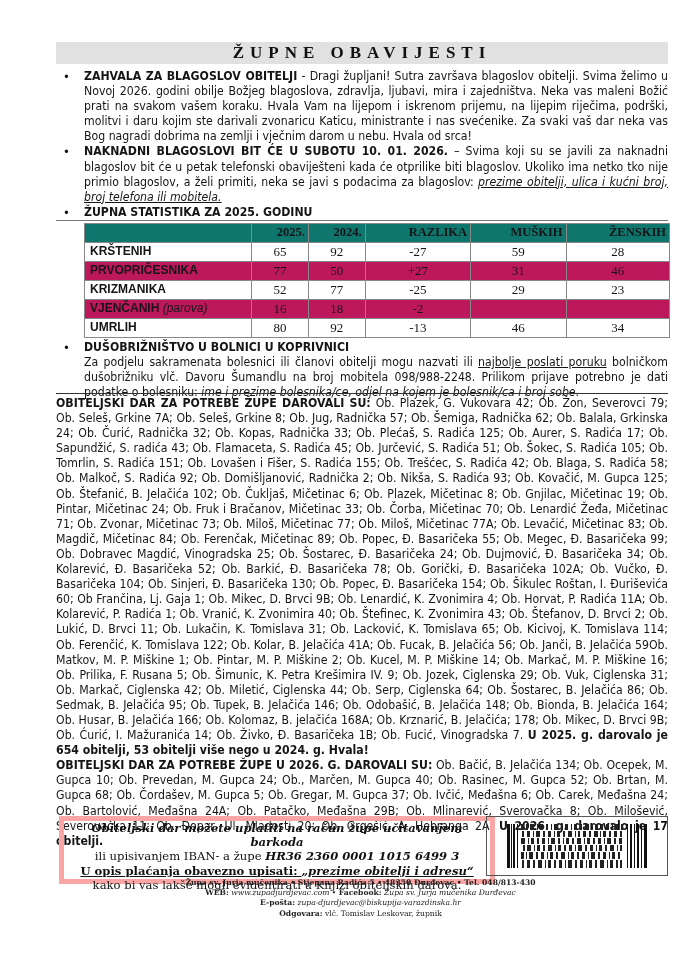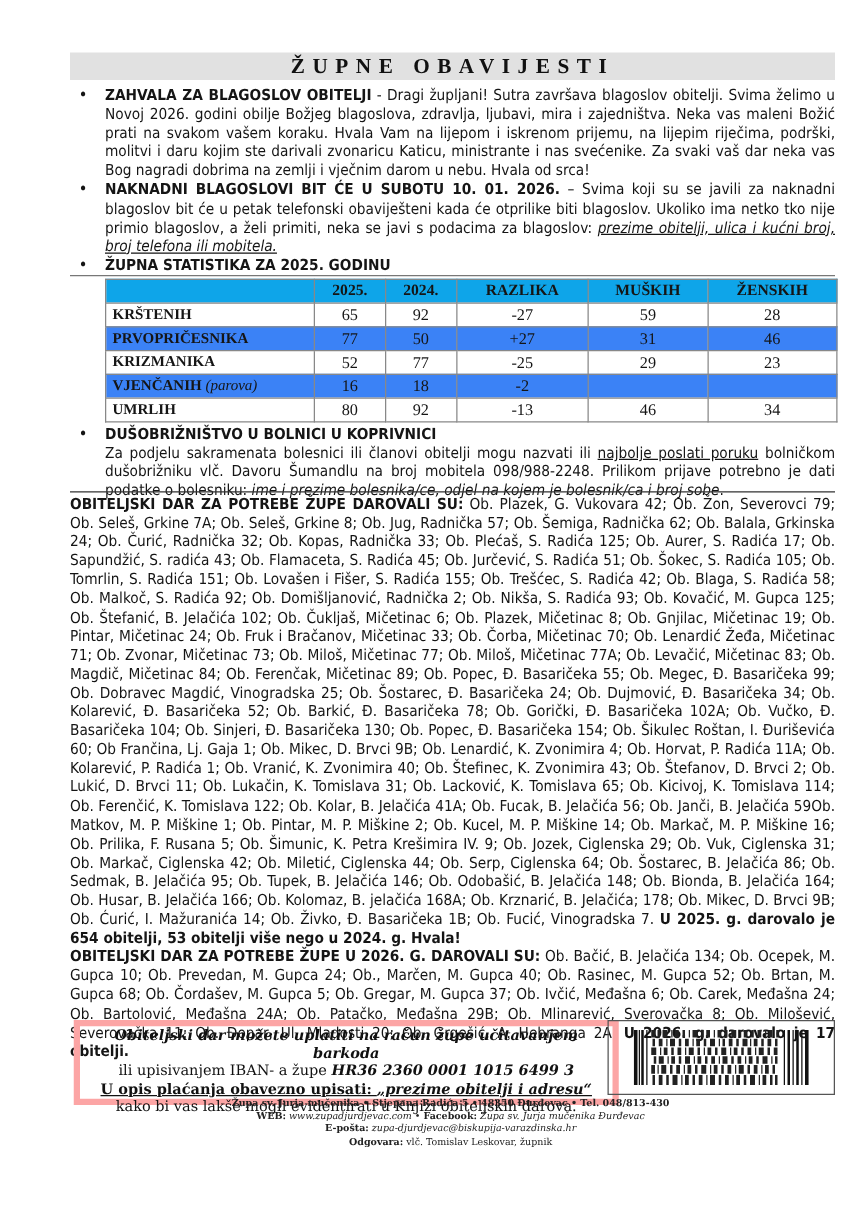--- a/index.html
+++ b/index.html
@@ -15,24 +15,24 @@
   .bullet .dot { position: absolute; left: 7px; top: 0; font-size: 13px; line-height: 15.1px; }
   .bold { font-weight: bold; }
   .ital-u { font-style: italic; text-decoration: underline; }
   .ul { text-decoration: underline; }
   .ital { font-style: italic; }
 
   .stats-head { border-bottom: 1px solid #777; }
 
   table.stats { border-collapse: collapse; margin-left: 28px; width: 586px; margin-top: 2px; margin-bottom: 2px; font-family: "Liberation Serif", serif; font-size: 13px; }
   table.stats th, table.stats td { border: 1px solid #888; height: 18px; padding: 0 3px; line-height: 17px; }
-  table.stats th { background: #0ea5e9; font-weight: bold; text-align: center; font-size: 12.5px; }
+  table.stats th { background: #0f766e; font-weight: bold; text-align: right; font-size: 12.5px; }
   table.stats td { text-align: center; }
-  table.stats td.rowlabel { text-align: left; font-weight: bold; font-family: Liberation Serif, serif; font-size: 12px; padding-left: 5px; }
-  table.stats tr.shade td { background: #3b82f6; }
+  table.stats td.rowlabel { text-align: left; font-weight: bold; font-family: Liberation Sans, sans-serif; font-size: 12px; padding-left: 5px; }
+  table.stats tr.shade td { background: #be185d; }
   .col-label { width: 160px; }
 
   .rule { position: absolute; left: 40px; width: 612px; height: 0; border-top: 1.3px solid #333; }
 
   .donors { position: absolute; left: 40px; top: 396px; width: 612px; }
 
   .dar-box { position: absolute; left: 43px; top: 816px; width: 426px; height: 58px; border: 5px solid #fca5a5; text-align: center; font-family: "DejaVu Serif", serif; font-size: 11.6px; line-height: 14.2px; color: #111; }
   .barcode-box { position: absolute; left: 470px; top: 816px; width: 180px; height: 58px; border: 1px solid #555; display: flex; align-items: center; justify-content: center; }
   .barcode { width: 140px; height: 44px; }
 

